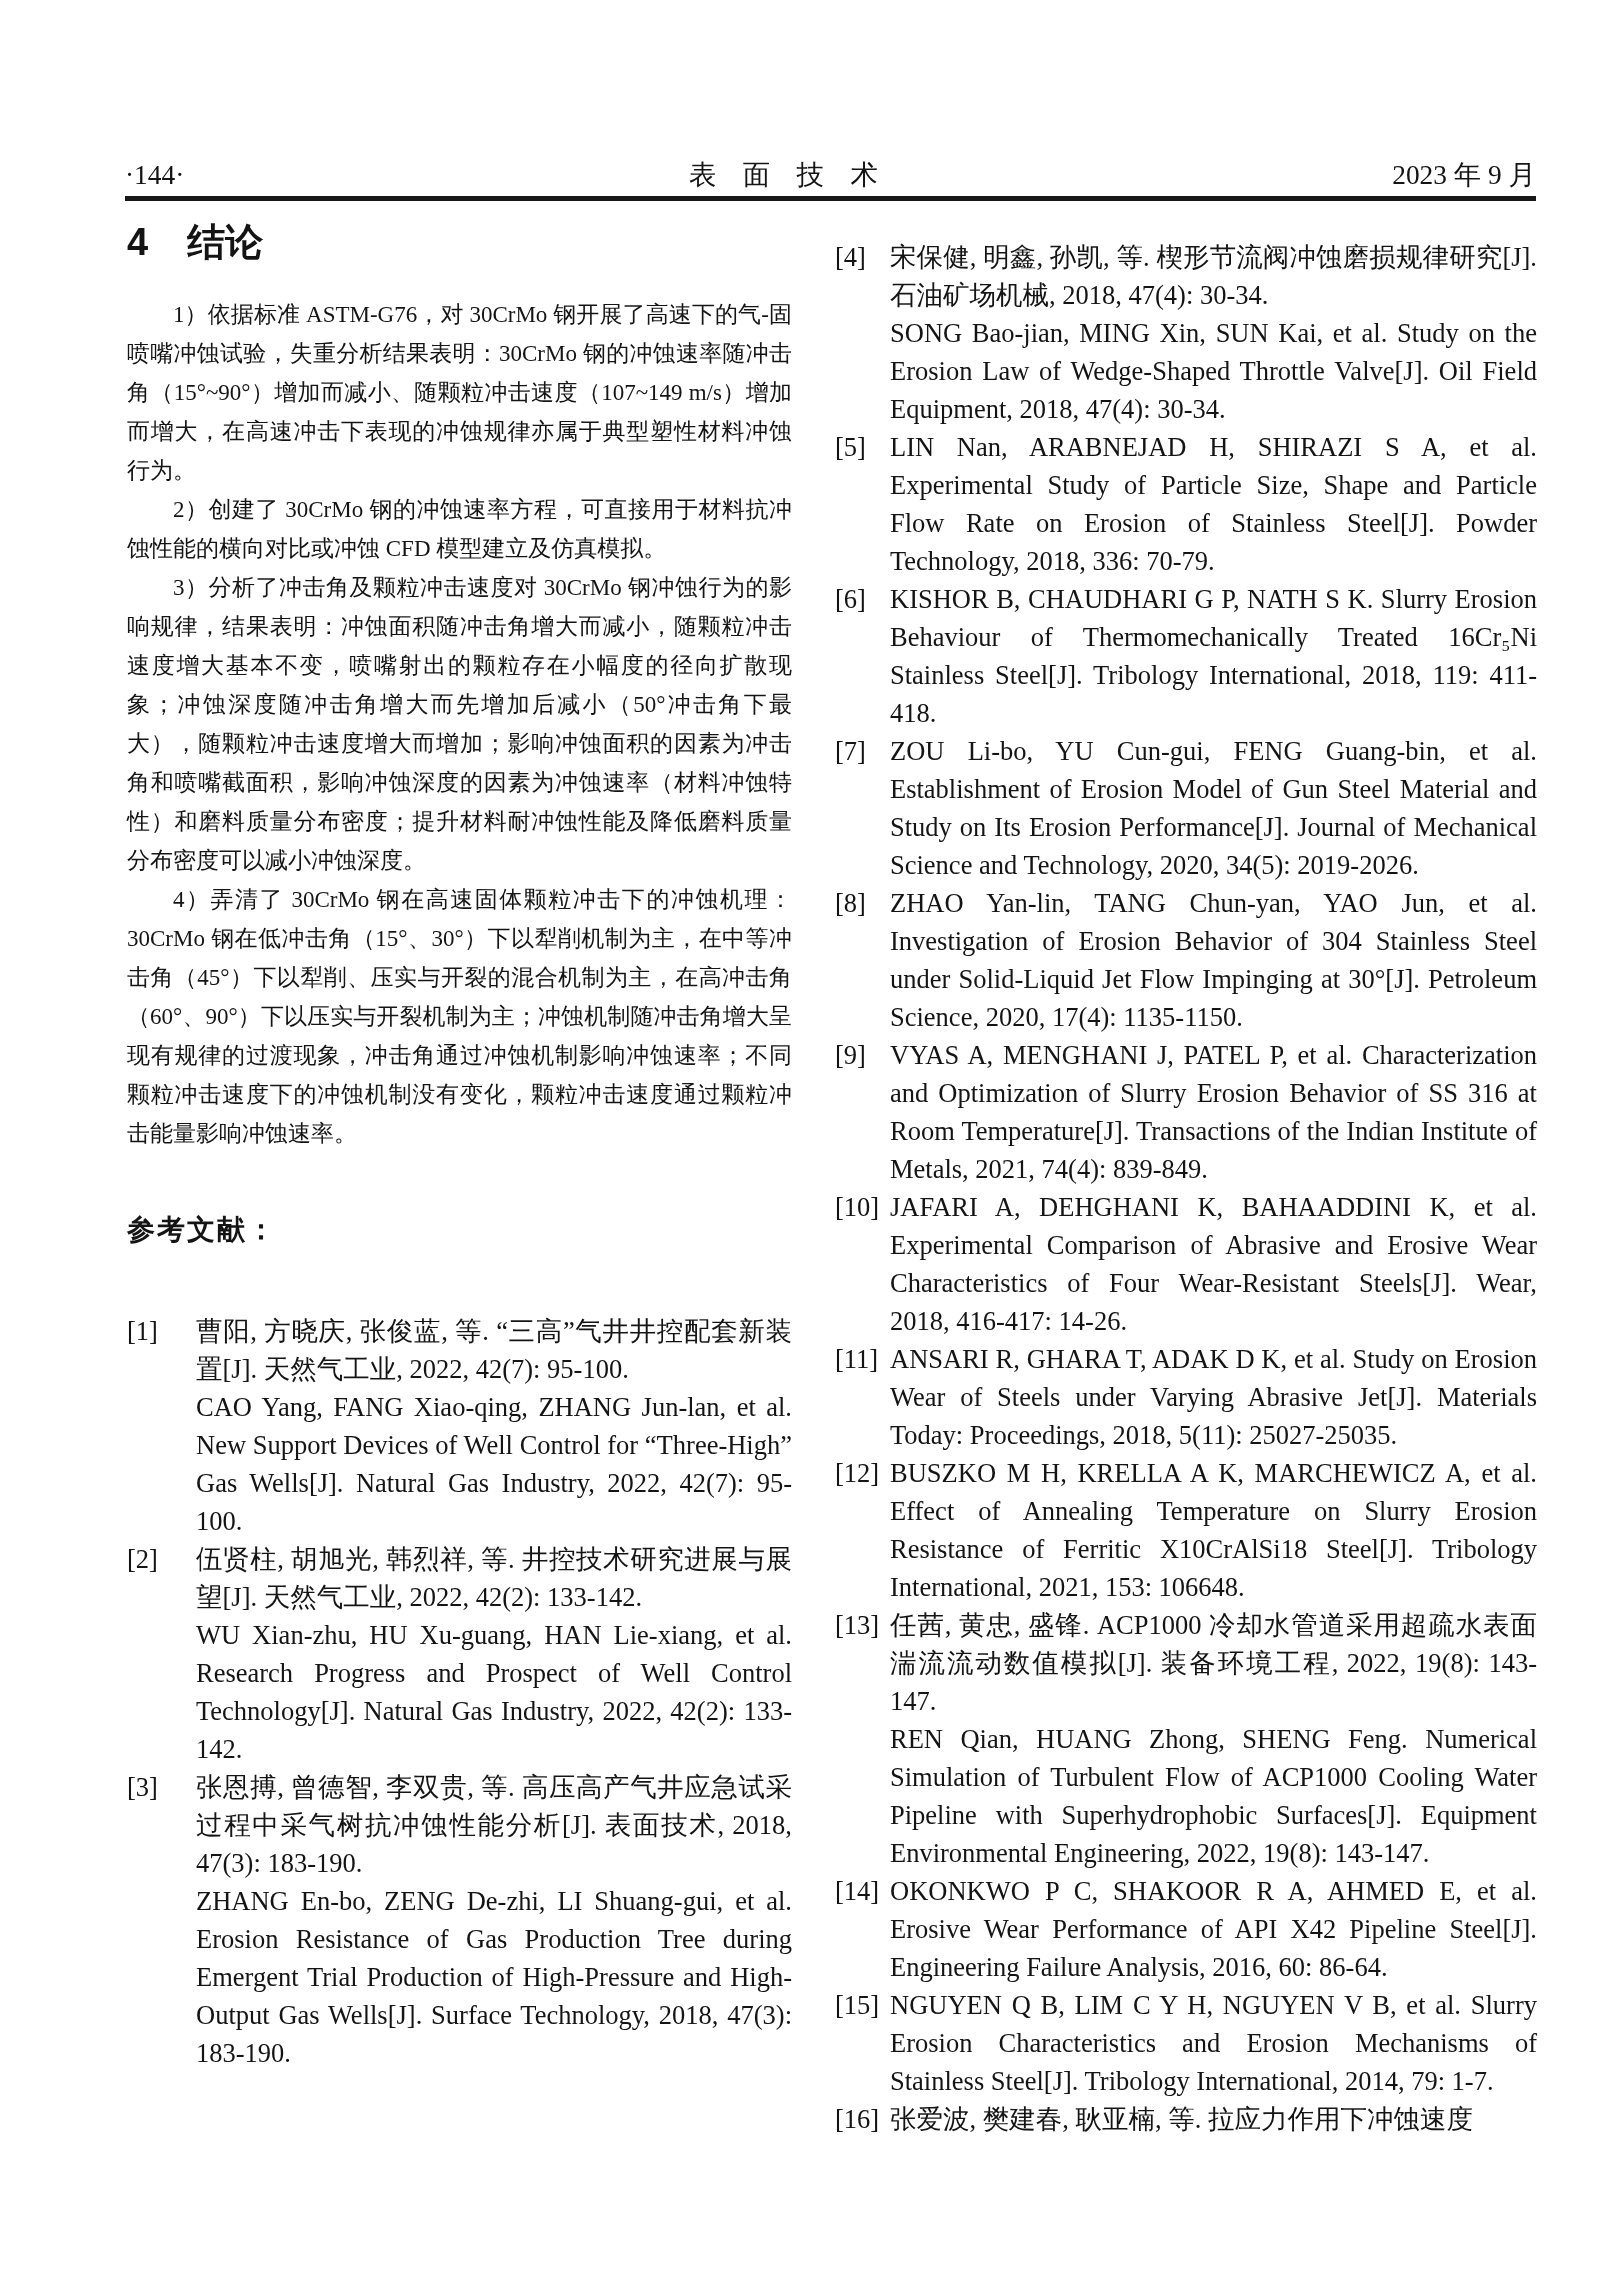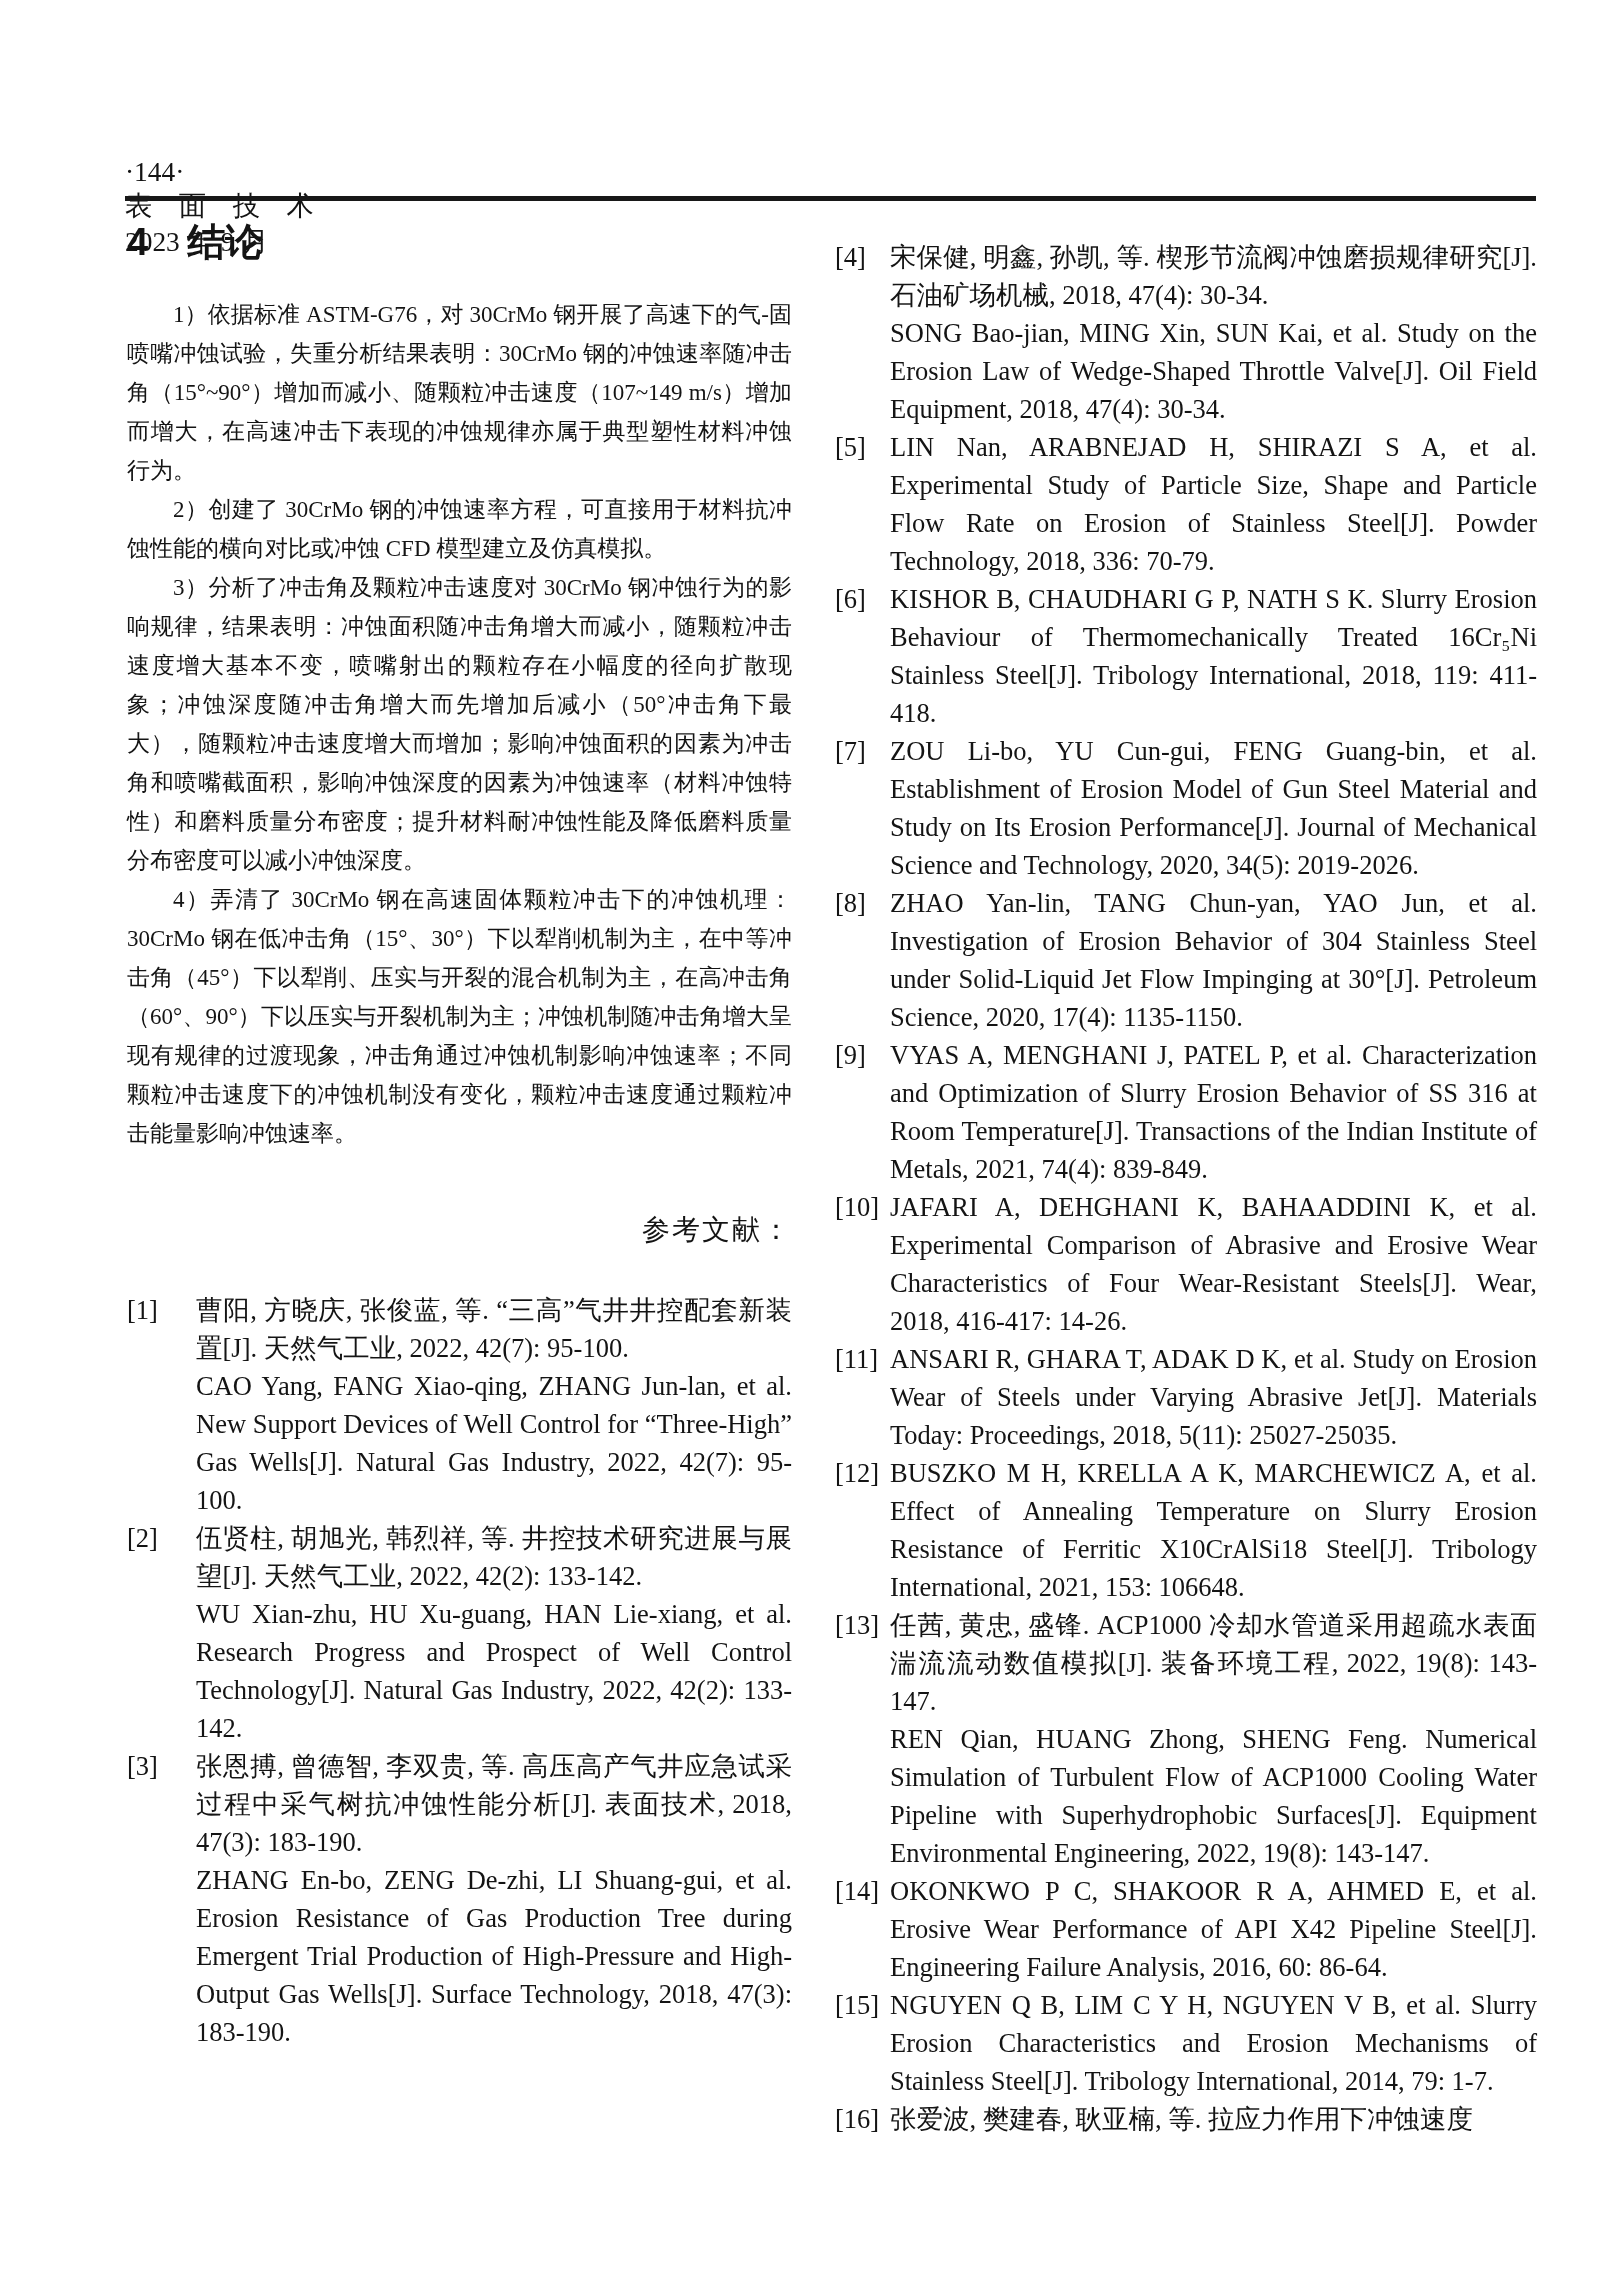--- a/index.html
+++ b/index.html
@@ -6,21 +6,20 @@
   html, body { background:#ffffff; }
   body {
     width:1621px; height:2293px; position:relative; overflow:hidden;
     font-family:"Liberation Serif","DejaVu Serif",serif;
     color:#141414;
   }
   .header {
     position:absolute; left:125px; top:157px; width:1411px;
     display:flex; justify-content:space-between; align-items:baseline;
     font-size:27.4px;
-    flex-direction:column;
   }
   .journal-title { letter-spacing:9.8px; white-space:pre; }
   .header-rule {
     position:absolute; left:125px; top:196px; width:1411px; height:4.9px;
     background:#181818;
   }
   .col-left  { position:absolute; left:127px; top:221px; width:665px; }
   .col-right { position:absolute; left:835px; top:238px; width:702px; }
 
   .section-heading {
@@ -30,24 +29,23 @@
   }
   .section-number { display:inline-block; margin-right:39px; }
 
   .body-para {
     font-size:23px; line-height:39px;
     text-align:justify; text-indent:2em;
   }
 
   .refs-heading {
     font-family:"Liberation Sans","DejaVu Sans",sans-serif;
-    font-weight:400; font-size:28px; line-height:31px;
-    margin-top:61px; margin-bottom:46px;
+    font-weight:700; font-size:28px; line-height:31px;
+    margin-top:61px; margin-bottom:67px;
     letter-spacing:2px;
-    text-align:right;
   }
 
   .ref { display:flex; font-size:26.5px; line-height:38px; }
   .ref-id { flex:0 0 69px; }
   .col-right .ref-id { flex-basis:55px; }
   .ref-text { flex:1; min-width:0; }
   .ref-text p { text-align:justify; }
 </style>
 </head>
 <body>

